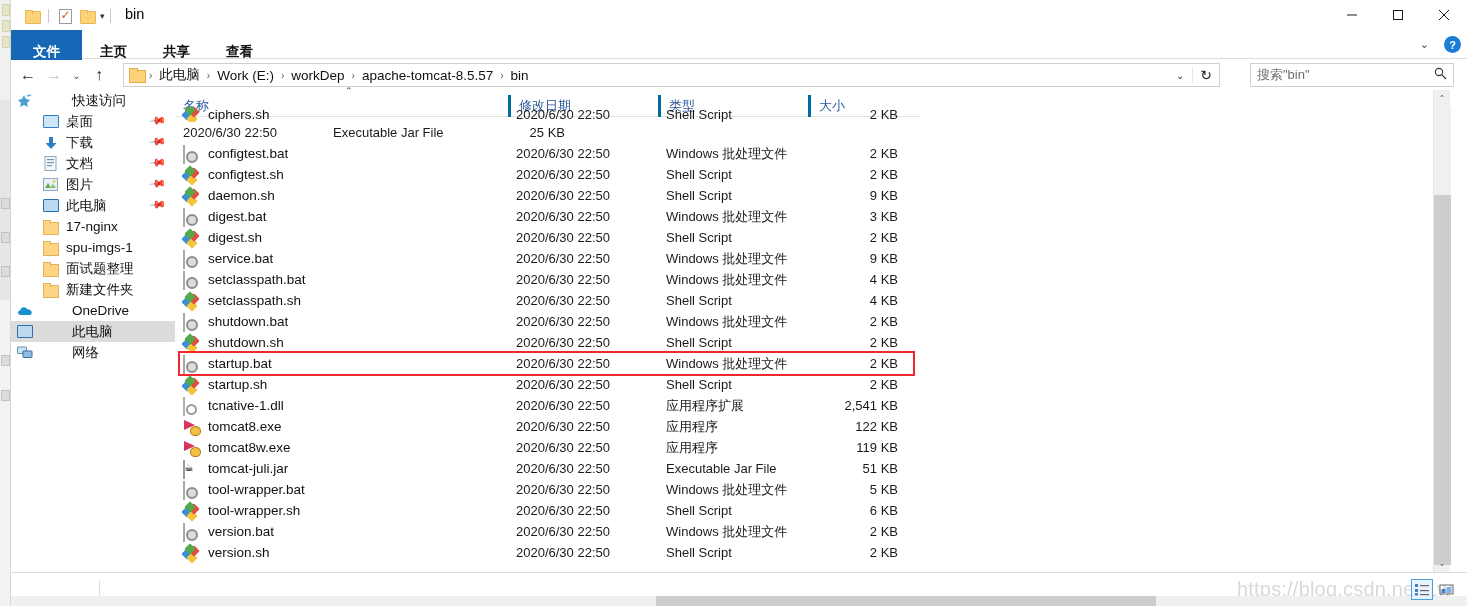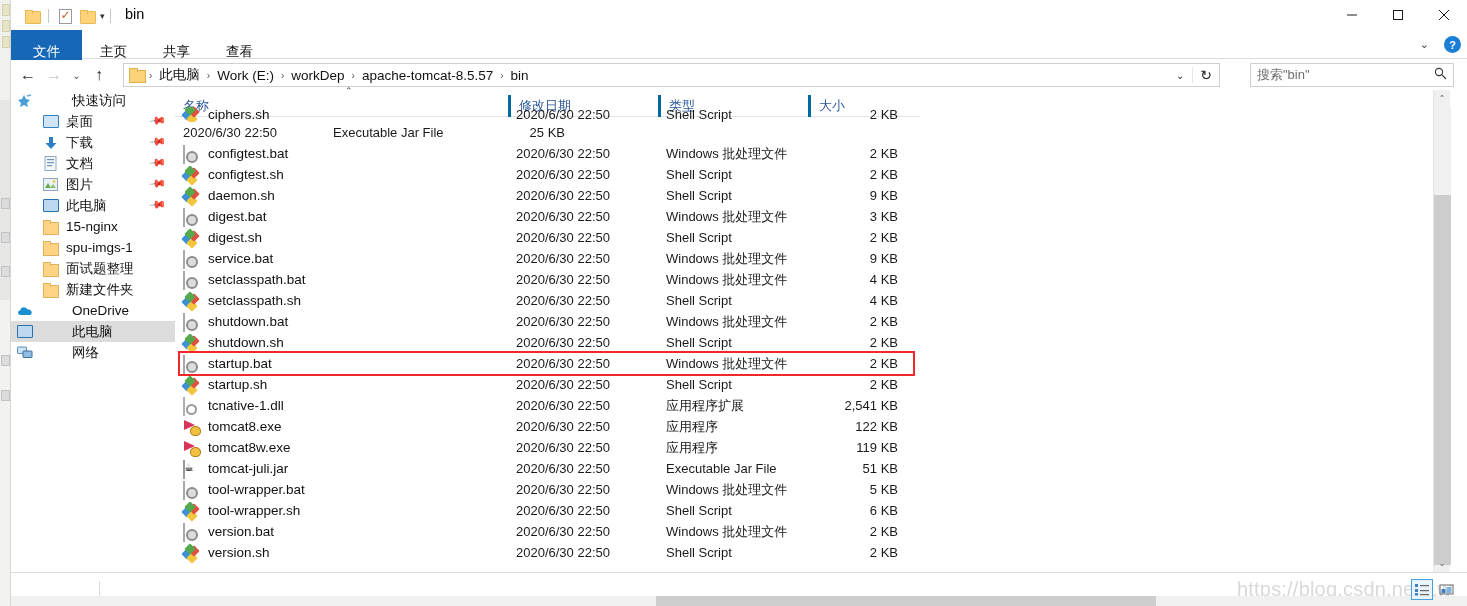--- a/index.html
+++ b/index.html
@@ -37,21 +37,21 @@
   .wbtns { position: absolute; right: 0; top: 0; display: flex; }
   .wbtn { width: 46px; height: 30px; display: flex; align-items: center; justify-content: center;
     font-size: 13px; color: #1a1a1a; cursor: default; }
   .wbtn svg { display: block; }
 
   
   .ribbon { position: absolute; left: 11px; top: 30px; width: 1456px; height: 29px; background: #fff;
     border-bottom: 1px solid #dcdcdc; }
   .tabs { position: absolute; left: 0; top: 0; display: flex; height: 29px; }
   .tab { height: 44px; display: flex; align-items: center; justify-content: center;
-    font-size: 13.5px; color: #111; padding: 0 18px; min-width: 52px; }
+    font-size: 13.5px; color: #111; padding: 0 18px; min-width: 52px; font-weight: bold; }
   .tab.file { background: #1667b6; color: #fff; padding: 0 22px; }
   .ribbon-right { position: absolute; right: 6px; top: 0; height: 29px; display: flex; align-items: center; gap: 10px; }
   .chev-down { font-size: 11px; color: #444; padding: 0 5px; }
   .help-ico { width: 17px; height: 17px; border-radius: 50%; background: #1a7fd4; color:#fff;
     font-size: 11px; font-weight: bold; display:flex; align-items:center; justify-content:center; }
 
   
   .addrrow { position: absolute; left: 11px; top: 60px; width: 1456px; height: 30px; background:#fff; }
   .nav-btns { position: absolute; left: 4px; top: 0; height: 30px; display: flex; align-items: center; }
   .nav-btn { width: 26px; height: 26px; display:flex; align-items:center; justify-content:center;
@@ -327,21 +327,21 @@
           <span class="nav-ico">
             <span class="monitor dark"></span>
           </span>
           <span class="nav-lab">此电脑</span>
           <span class="pin">📌</span>
         </div>
         <div class="nav-item ind1">
           <span class="nav-ico">
             <span class="sb-folder"></span>
           </span>
-          <span class="nav-lab">15-nginx</span>
+          <span class="nav-lab">17-nginx</span>
         </div>
         <div class="nav-item ind1">
           <span class="nav-ico">
             <span class="sb-folder"></span>
           </span>
           <span class="nav-lab">spu-imgs-1</span>
         </div>
         <div class="nav-item ind1">
           <span class="nav-ico">
             <span class="sb-folder"></span>

